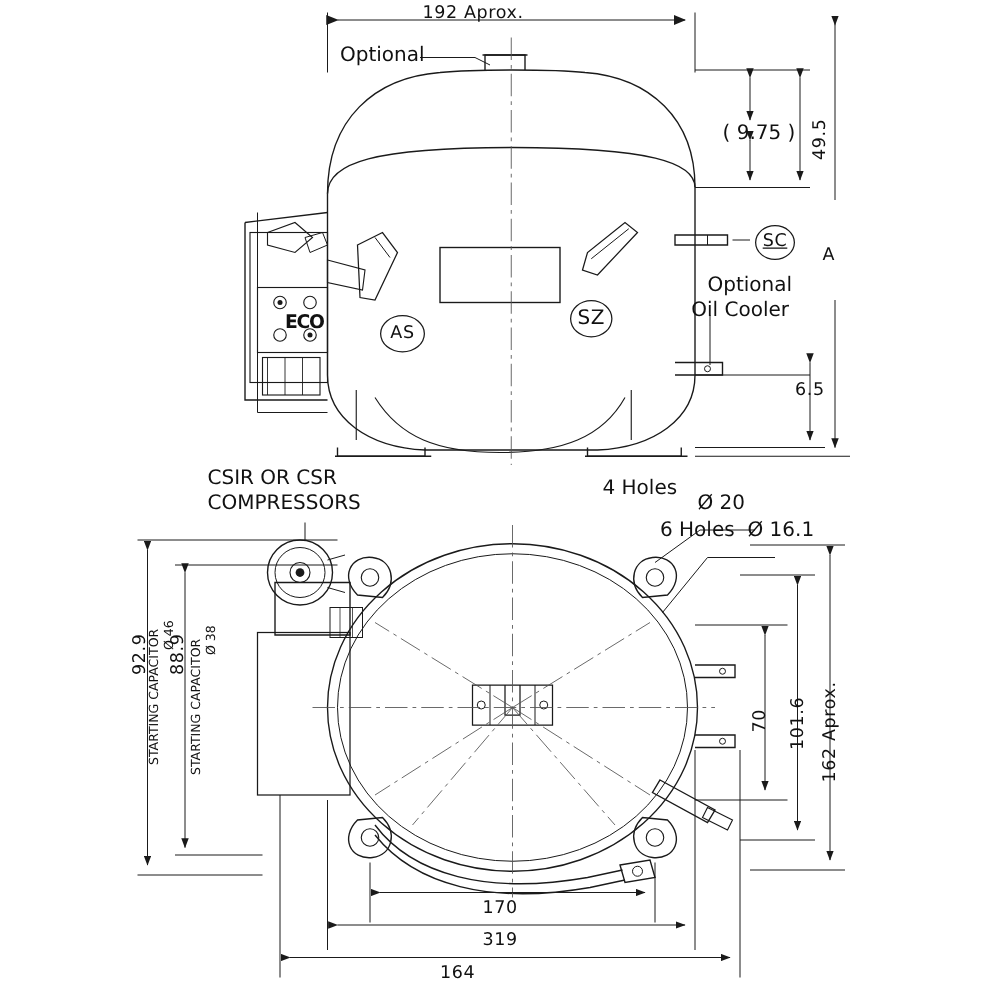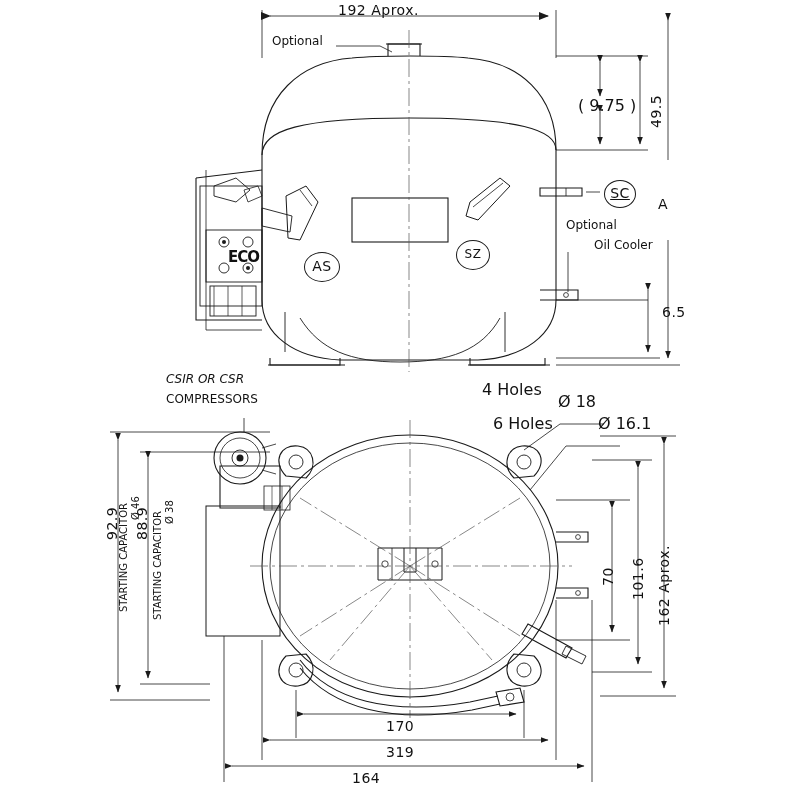--- a/index.html
+++ b/index.html
@@ -3,21 +3,21 @@
 <meta charset="utf-8">
 <style>
   html,body{margin:0;padding:0;background:#ffffff;}
   body{width:800px;height:800px;font-family:"DejaVu Sans",sans-serif;color:#1a1a1a;overflow:hidden;}
   #stage{position:relative;width:800px;height:735px;}
   svg{position:absolute;left:0;top:0;}
   .lbl{position:absolute;font-family:"DejaVu Sans",sans-serif;color:#111;white-space:nowrap;}
   .dim{font-size:14px;letter-spacing:0.5px;}
   .dim-sm{font-size:16px;}
   .dim-xs{font-size:10px;}
-  .note{font-size:12px;}
+  .note{font-size:16px;}
   .vert{transform-origin:0 0;}
 </style>
 </head>
 <body>
 
 <div id="stage">
 
 <svg width="800" height="800" viewBox="0 0 800 800">
   <defs>
     <marker id="ar" markerWidth="10" markerHeight="8" refX="9" refY="4" orient="auto" markerUnits="userSpaceOnUse">
@@ -208,43 +208,43 @@
     <path d="M530,490 L566,446 L620,446"></path>
     <path d="M296,470 L470,430" stroke-dasharray="0" opacity="0"></path>
   </g>
 </svg>
 
 <div class="lbl dim" style="left:338px;top:2px;">192 Aprox.</div>
 <div class="lbl note" style="left:272px;top:34px;">Optional</div>
 <div class="lbl dim-sm" style="left:578px;top:96px;">( 9.75 )</div>
 <div class="lbl dim vert" style="left:648px;top:128px;transform:rotate(-90deg);">49.5</div>
 <div class="lbl dim" style="left:658px;top:196px;">A</div>
-<div class="lbl dim" style="left:636px;top:304px;margin-left:26px;">6.5</div>
+<div class="lbl dim" style="left:636px;top:304px;">6.5</div>
 <div class="lbl note" style="left:566px;top:218px;">Optional</div>
-<div class="lbl note" style="left:594px;top:238px;">Oil Cooler</div>
+<div class="lbl note" style="left:553px;top:238px;">Oil Cooler</div>
 
 <div class="lbl dim" style="left:604px;top:180px;width:30px;height:26px;border:1.4px solid #1a1a1a;border-radius:50%;text-align:center;line-height:24px;font-size:14px;text-decoration:underline;">SC</div>
-<div class="lbl dim" style="left:456px;top:240px;width:32px;height:28px;border:1.4px solid #1a1a1a;border-radius:50%;text-align:center;line-height:26px;font-size:12px;">SZ</div>
+<div class="lbl dim" style="left:456px;top:240px;width:32px;height:28px;border:1.4px solid #1a1a1a;border-radius:50%;text-align:center;line-height:26px;font-size:16px;">SZ</div>
 <div class="lbl dim" style="left:304px;top:252px;width:34px;height:28px;border:1.4px solid #1a1a1a;border-radius:50%;text-align:center;line-height:26px;font-size:14px;">AS</div>
 <div class="lbl dim-xs" style="left:208px;top:248px;font-weight:bold;letter-spacing:-1px;font-size:15px;margin-left:20px;">ECO</div>
 
-<div class="lbl note" style="left:166px;top:372px;font-style:italic;">CSIR OR CSR</div>
+<div class="lbl note" style="left:166px;top:372px;">CSIR OR CSR</div>
 <div class="lbl note" style="left:166px;top:392px;">COMPRESSORS</div>
 
 <div class="lbl dim vert" style="left:104px;top:540px;transform:rotate(-90deg);">92.9</div>
 <div class="lbl dim vert" style="left:134px;top:540px;transform:rotate(-90deg);">88.9</div>
 
 <div class="lbl dim-xs vert" style="left:118px;top:612px;transform:rotate(-90deg);">STARTING CAPACITOR</div>
 <div class="lbl dim-xs vert" style="left:130px;top:520px;transform:rotate(-90deg);">Ø 46</div>
 <div class="lbl dim-xs vert" style="left:152px;top:620px;transform:rotate(-90deg);">STARTING CAPACITOR</div>
 <div class="lbl dim-xs vert" style="left:164px;top:524px;transform:rotate(-90deg);">Ø 38</div>
 
 <div class="lbl dim-sm" style="left:482px;top:380px;text-align:right;">4 Holes</div>
-<div class="lbl dim-sm" style="left:558px;top:392px;">Ø 18</div>
-<div class="lbl dim-sm" style="left:493px;top:414px;">6 Holes</div>
+<div class="lbl dim-sm" style="left:558px;top:392px;">Ø 20</div>
+<div class="lbl dim-sm" style="left:528px;top:414px;">6 Holes</div>
 <div class="lbl dim-sm" style="left:598px;top:414px;">Ø 16.1</div>
 
 <div class="lbl dim vert" style="left:600px;top:586px;transform:rotate(-90deg);">70</div>
 <div class="lbl dim vert" style="left:630px;top:600px;transform:rotate(-90deg);">101.6</div>
 <div class="lbl dim vert" style="left:656px;top:626px;transform:rotate(-90deg);">162 Aprox.</div>
 
 <div class="lbl dim" style="left:386px;top:718px;">170</div>
 <div class="lbl dim" style="left:386px;top:744px;">319</div>
 <div class="lbl dim" style="left:352px;top:770px;">164</div>
 

